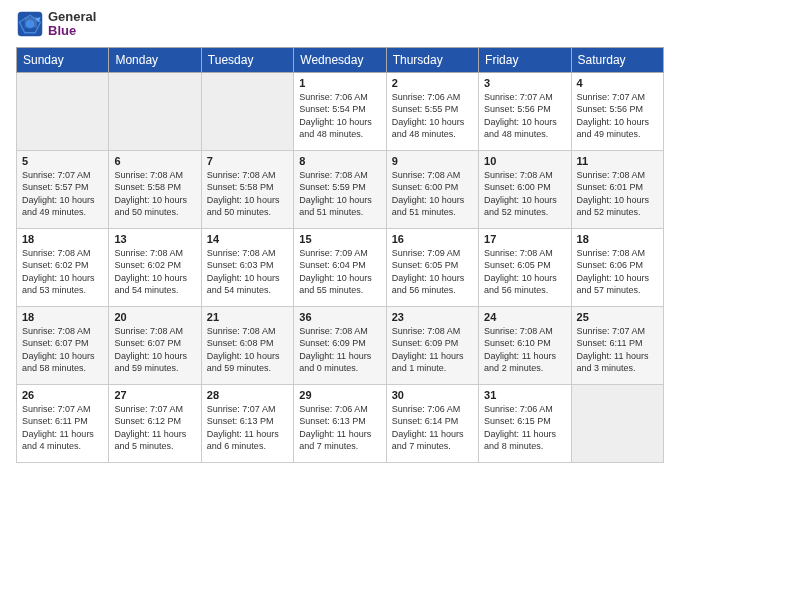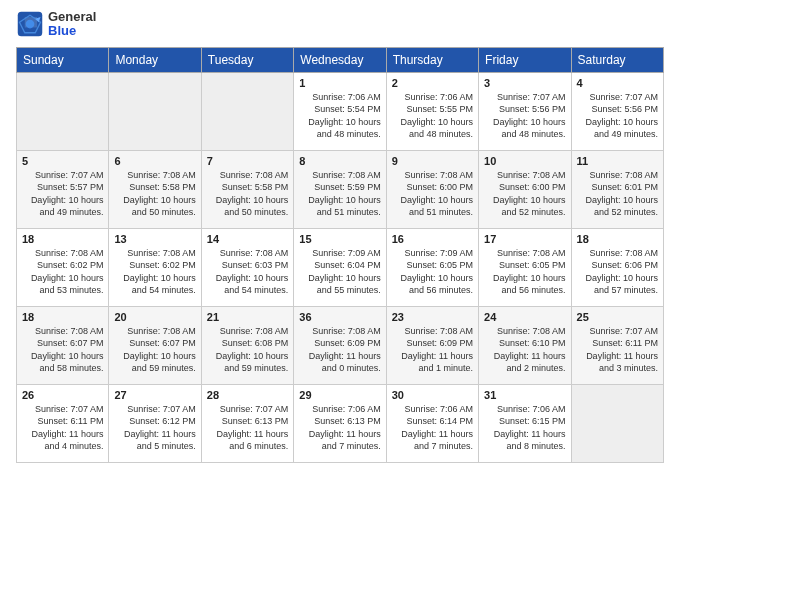--- a/index.html
+++ b/index.html
@@ -33,21 +33,21 @@
       line-height: 1.1;
     }
     .logo-general {
       font-size: 13px;
       font-weight: bold;
       color: #333;
     }
     .logo-blue {
       font-size: 13px;
       font-weight: bold;
-      color: #1d4ed8;
+      color: #701a75;
     }
     .logo-icon {
       width: 28px;
       height: 28px;
     }
     .title-block {
       text-align: right;
     }
     .calendar-title {
       font-size: 28px;
@@ -88,21 +88,20 @@
     .day-num {
       font-size: 11px;
       font-weight: bold;
       color: #222;
       margin-bottom: 2px;
     }
     .day-info {
       font-size: 9px;
       color: #333;
       line-height: 1.4;
-      text-align: right;
     }
     .empty-cell {
       background: #eee !important;
     }
   </style>
 </head>
 <body>
 
 <div class="page">
   <div class="header">

